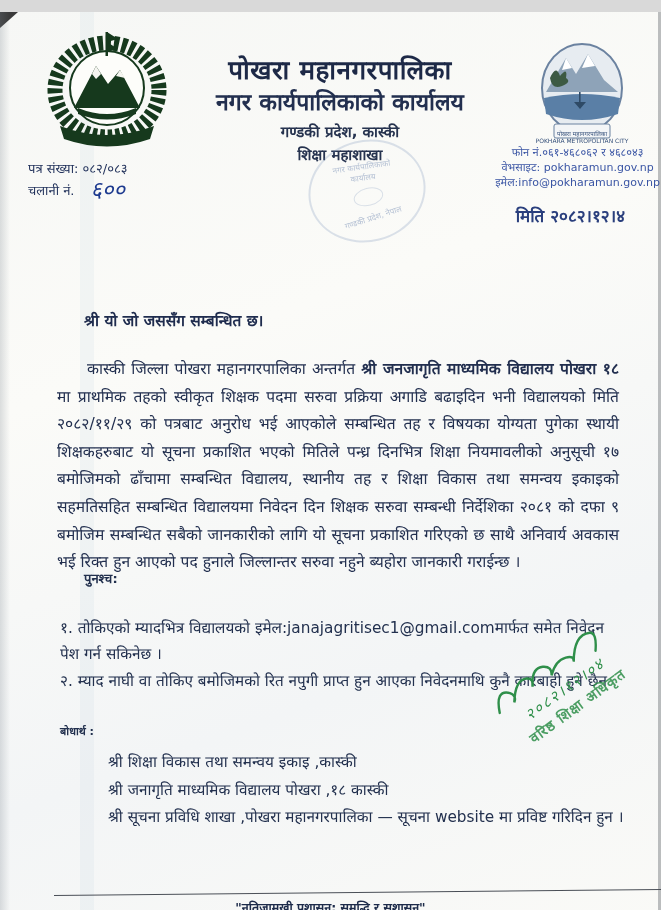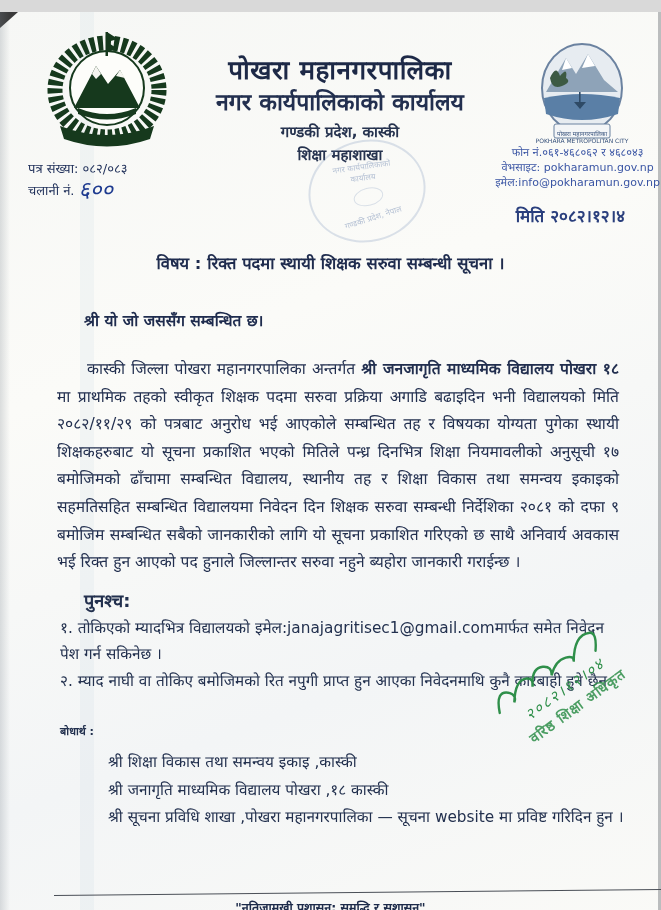--- a/index.html
+++ b/index.html
@@ -40,39 +40,39 @@
   .stamp{position:absolute;left:308px;top:128px;width:118px;height:102px;
     border:2px solid rgba(100,130,175,.40);border-radius:50%;
     transform:rotate(-14deg);opacity:.55;color:rgba(80,110,160,.75);
     display:flex;flex-direction:column;align-items:center;justify-content:center;gap:6px;}
   .stamp .s1{font-size:8px;transform:rotate(6deg);text-align:center;width:80px;}
   .stamp .s2{font-size:8px;transform:rotate(-4deg);}
   .stamp .s-core{width:30px;height:18px;border:1px solid rgba(100,130,175,.4);border-radius:50%;}
 
   
   .meta-left{position:absolute;left:28px;top:146px;font-size:13px;color:#23335c;line-height:22px;}
-  .dispatch-row{display:flex;align-items:flex-start;gap:4px;}
+  .dispatch-row{display:flex;align-items:flex-start;gap:16px;}
   .dispatch-no{font-family:"DejaVu Serif","Liberation Serif",serif;font-style:italic;
     font-size:22px;color:#1d3a8f;line-height:20px;}
   .meta-right{position:absolute;right:0;top:133px;text-align:center;font-size:11px;
     color:var(--blue-ink);line-height:15px;padding-right:1px;}
   .date-line{position:absolute;right:36px;top:192px;font-size:17px;color:#2a3f7d;font-weight:600;}
 
   
   .subject{position:absolute;left:0;top:239px;width:100%;text-align:center;
     font-size:16.5px;font-weight:600;color:#1f2c4e;}
   .salutation{position:absolute;left:84px;top:297px;font-size:15.5px;font-weight:600;color:#1f2c4e;}
 
   
   .body-par{position:absolute;left:57px;top:344px;width:562px;
     font-size:15.6px;line-height:27.6px;text-align:justify;text-indent:30px;color:#222f4f;}
   .body-par .bold{font-weight:bold;}
 
   
-  .ps-heading{position:absolute;left:84px;top:576px;font-size:18px;font-weight:600;}
+  .ps-heading{position:absolute;left:84px;top:557px;font-size:13px;font-weight:600;}
   .ps-item1{position:absolute;left:60px;top:603px;width:562px;font-size:15.3px;line-height:26px;}
   .ps-item2{position:absolute;left:60px;top:656px;width:580px;font-size:15.3px;line-height:26px;}
   .ps-contact{position:absolute;left:95px;top:683px;font-size:15.3px;}
 
   
   .cc-heading{position:absolute;left:60px;top:711px;font-size:11px;font-weight:700;}
   .cc-list{position:absolute;left:108px;top:737px;font-size:15.3px;line-height:27.5px;}
 
   
   .signature{position:absolute;left:468px;top:640px;width:200px;height:150px;}
@@ -147,21 +147,20 @@
   </div>
 
   <div class="meta-right">
     <div>फोन नं.०६१-४६८०६२ र ४६८०४३</div>
     <div>वेभसाइट: pokharamun.gov.np</div>
     <div>इमेल:info@pokharamun.gov.np</div>
   </div>
 
   <div class="date-line">मिति २०८२।१२।४</div>
 
-  <div class="subject">विषय  :  रिक्त पदमा स्थायी शिक्षक सरुवा सम्बन्धी  सूचना ।</div>
 
   <div class="salutation">श्री यो जो जससँग सम्बन्धित छ।</div>
 
   <div class="body-par"><span>कास्की जिल्ला पोखरा महानगरपालिका अन्तर्गत </span><span class="bold">श्री जनजागृति माध्यमिक विद्यालय पोखरा १८</span><span> मा प्राथमिक तहको स्वीकृत शिक्षक पदमा सरुवा प्रक्रिया अगाडि बढाइदिन भनी विद्यालयको मिति २०८२/११/२९ को पत्रबाट अनुरोध भई आएकोले सम्बन्धित तह र विषयका योग्यता पुगेका स्थायी शिक्षकहरुबाट यो सूचना प्रकाशित भएको मितिले पन्ध्र दिनभित्र शिक्षा नियमावलीको अनुसूची १७ बमोजिमको ढाँचामा सम्बन्धित विद्यालय, स्थानीय तह र शिक्षा विकास तथा समन्वय इकाइको सहमतिसहित सम्बन्धित विद्यालयमा निवेदन दिन शिक्षक सरुवा सम्बन्धी निर्देशिका २०८१ को दफा ९ बमोजिम सम्बन्धित सबैको जानकारीको लागि यो सूचना प्रकाशित गरिएको छ साथै अनिवार्य अवकास भई रिक्त हुन आएको पद हुनाले जिल्लान्तर सरुवा नहुने ब्यहोरा जानकारी गराईन्छ ।</span></div>
 
   <div class="ps-heading">पुनश्च:</div>
   <div class="ps-item1">१. तोकिएको म्यादभित्र विद्यालयको इमेल:janajagritisec1@gmail.comमार्फत समेत निवेदन पेश गर्न सकिनेछ ।</div>
   <div class="ps-item2">२. म्याद नाघी वा तोकिए बमोजिमको रित नपुगी प्राप्त हुन आएका निवेदनमाथि कुनै कारबाही हुने छैन</div>
 
   <div class="cc-heading">बोधार्थ :</div>

